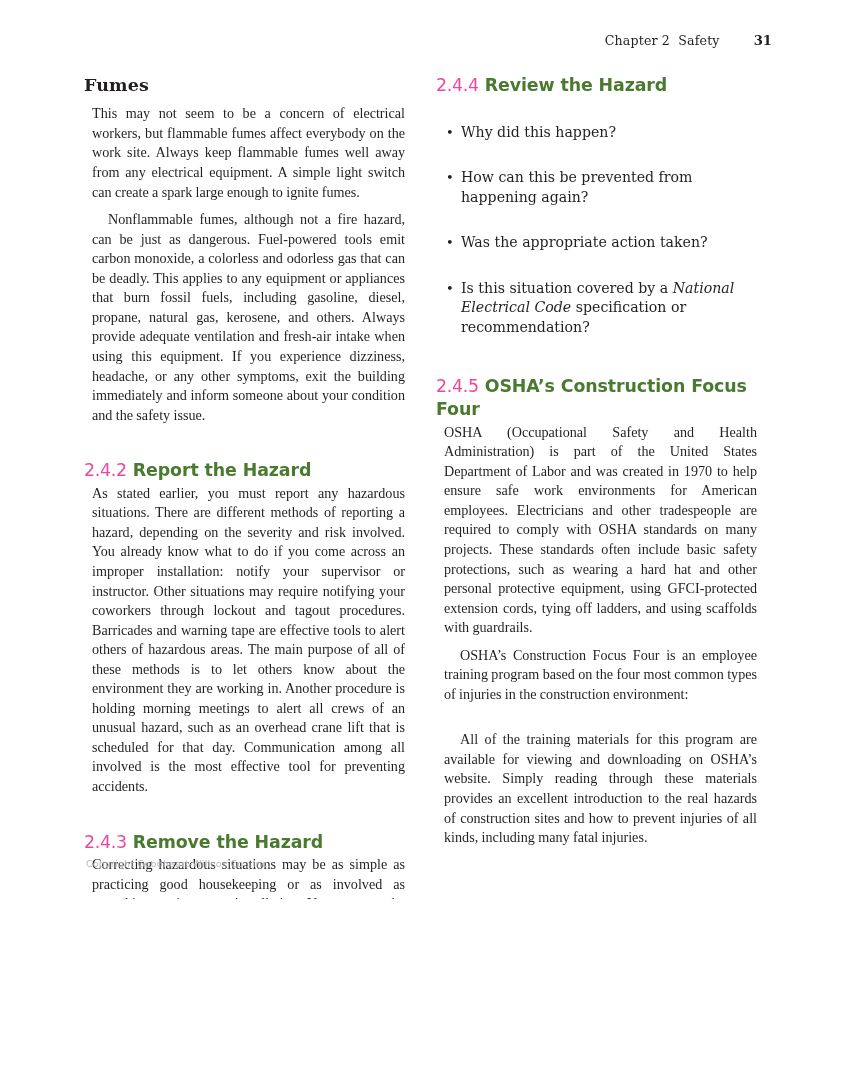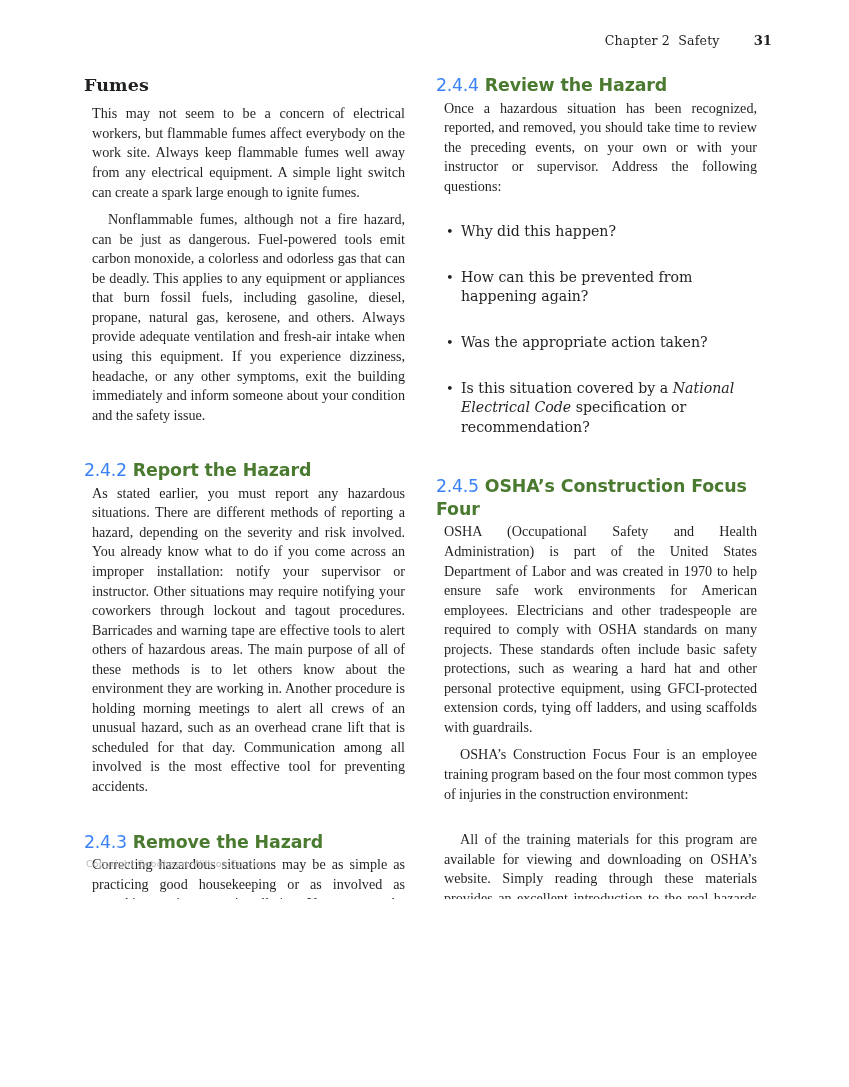--- a/index.html
+++ b/index.html
@@ -69,21 +69,21 @@
   .sec-head {
     margin: 0;
     padding: 0;
     font-family: "DejaVu Sans", "Liberation Sans", sans-serif;
     font-size: 17.4px;
     line-height: 1.30;
     color: #4a7a30;
     letter-spacing: -0.1px;
   }
   .sec-head .num {
-    color: #3b82f6;
+    color: #ec4899;
     font-weight: normal;
     letter-spacing: -0.3px;
   }
   .sec-head .ttl {
     font-weight: bold;
     color: #4a7a30;
   }
   .sec-head.first-in-col { margin-top: 0; }
 
   
@@ -181,21 +181,20 @@
 
       <p class="body after-head">Correcting hazardous situations may be as simple as practicing good housekeeping or as involved as reworking an improper installation. You may not be able to address some hazards, such as a problem with overhead power lines. Removing this type of hazard involves notifying others or erecting barricades.</p>
     </div>
 
     <div class="col">
 
       <h3 class="sec-head first-in-col">
         <span class="num">2.4.4</span><span>&nbsp;</span><span class="ttl">Review the Hazard</span>
       </h3>
 
-      <p class="body after-head">Once a hazardous situation has been recognized, reported, and removed, you should take time to review the preceding events, on your own or with your instructor or supervisor. Address the following questions:</p>
 
       <ul class="bullets loose">
         <li>
           <span>Why did this happen?</span>
         </li>
         <li>
           <span>How can this be prevented from happening again?</span>
         </li>
         <li>
           <span>Was the appropriate action taken?</span>

